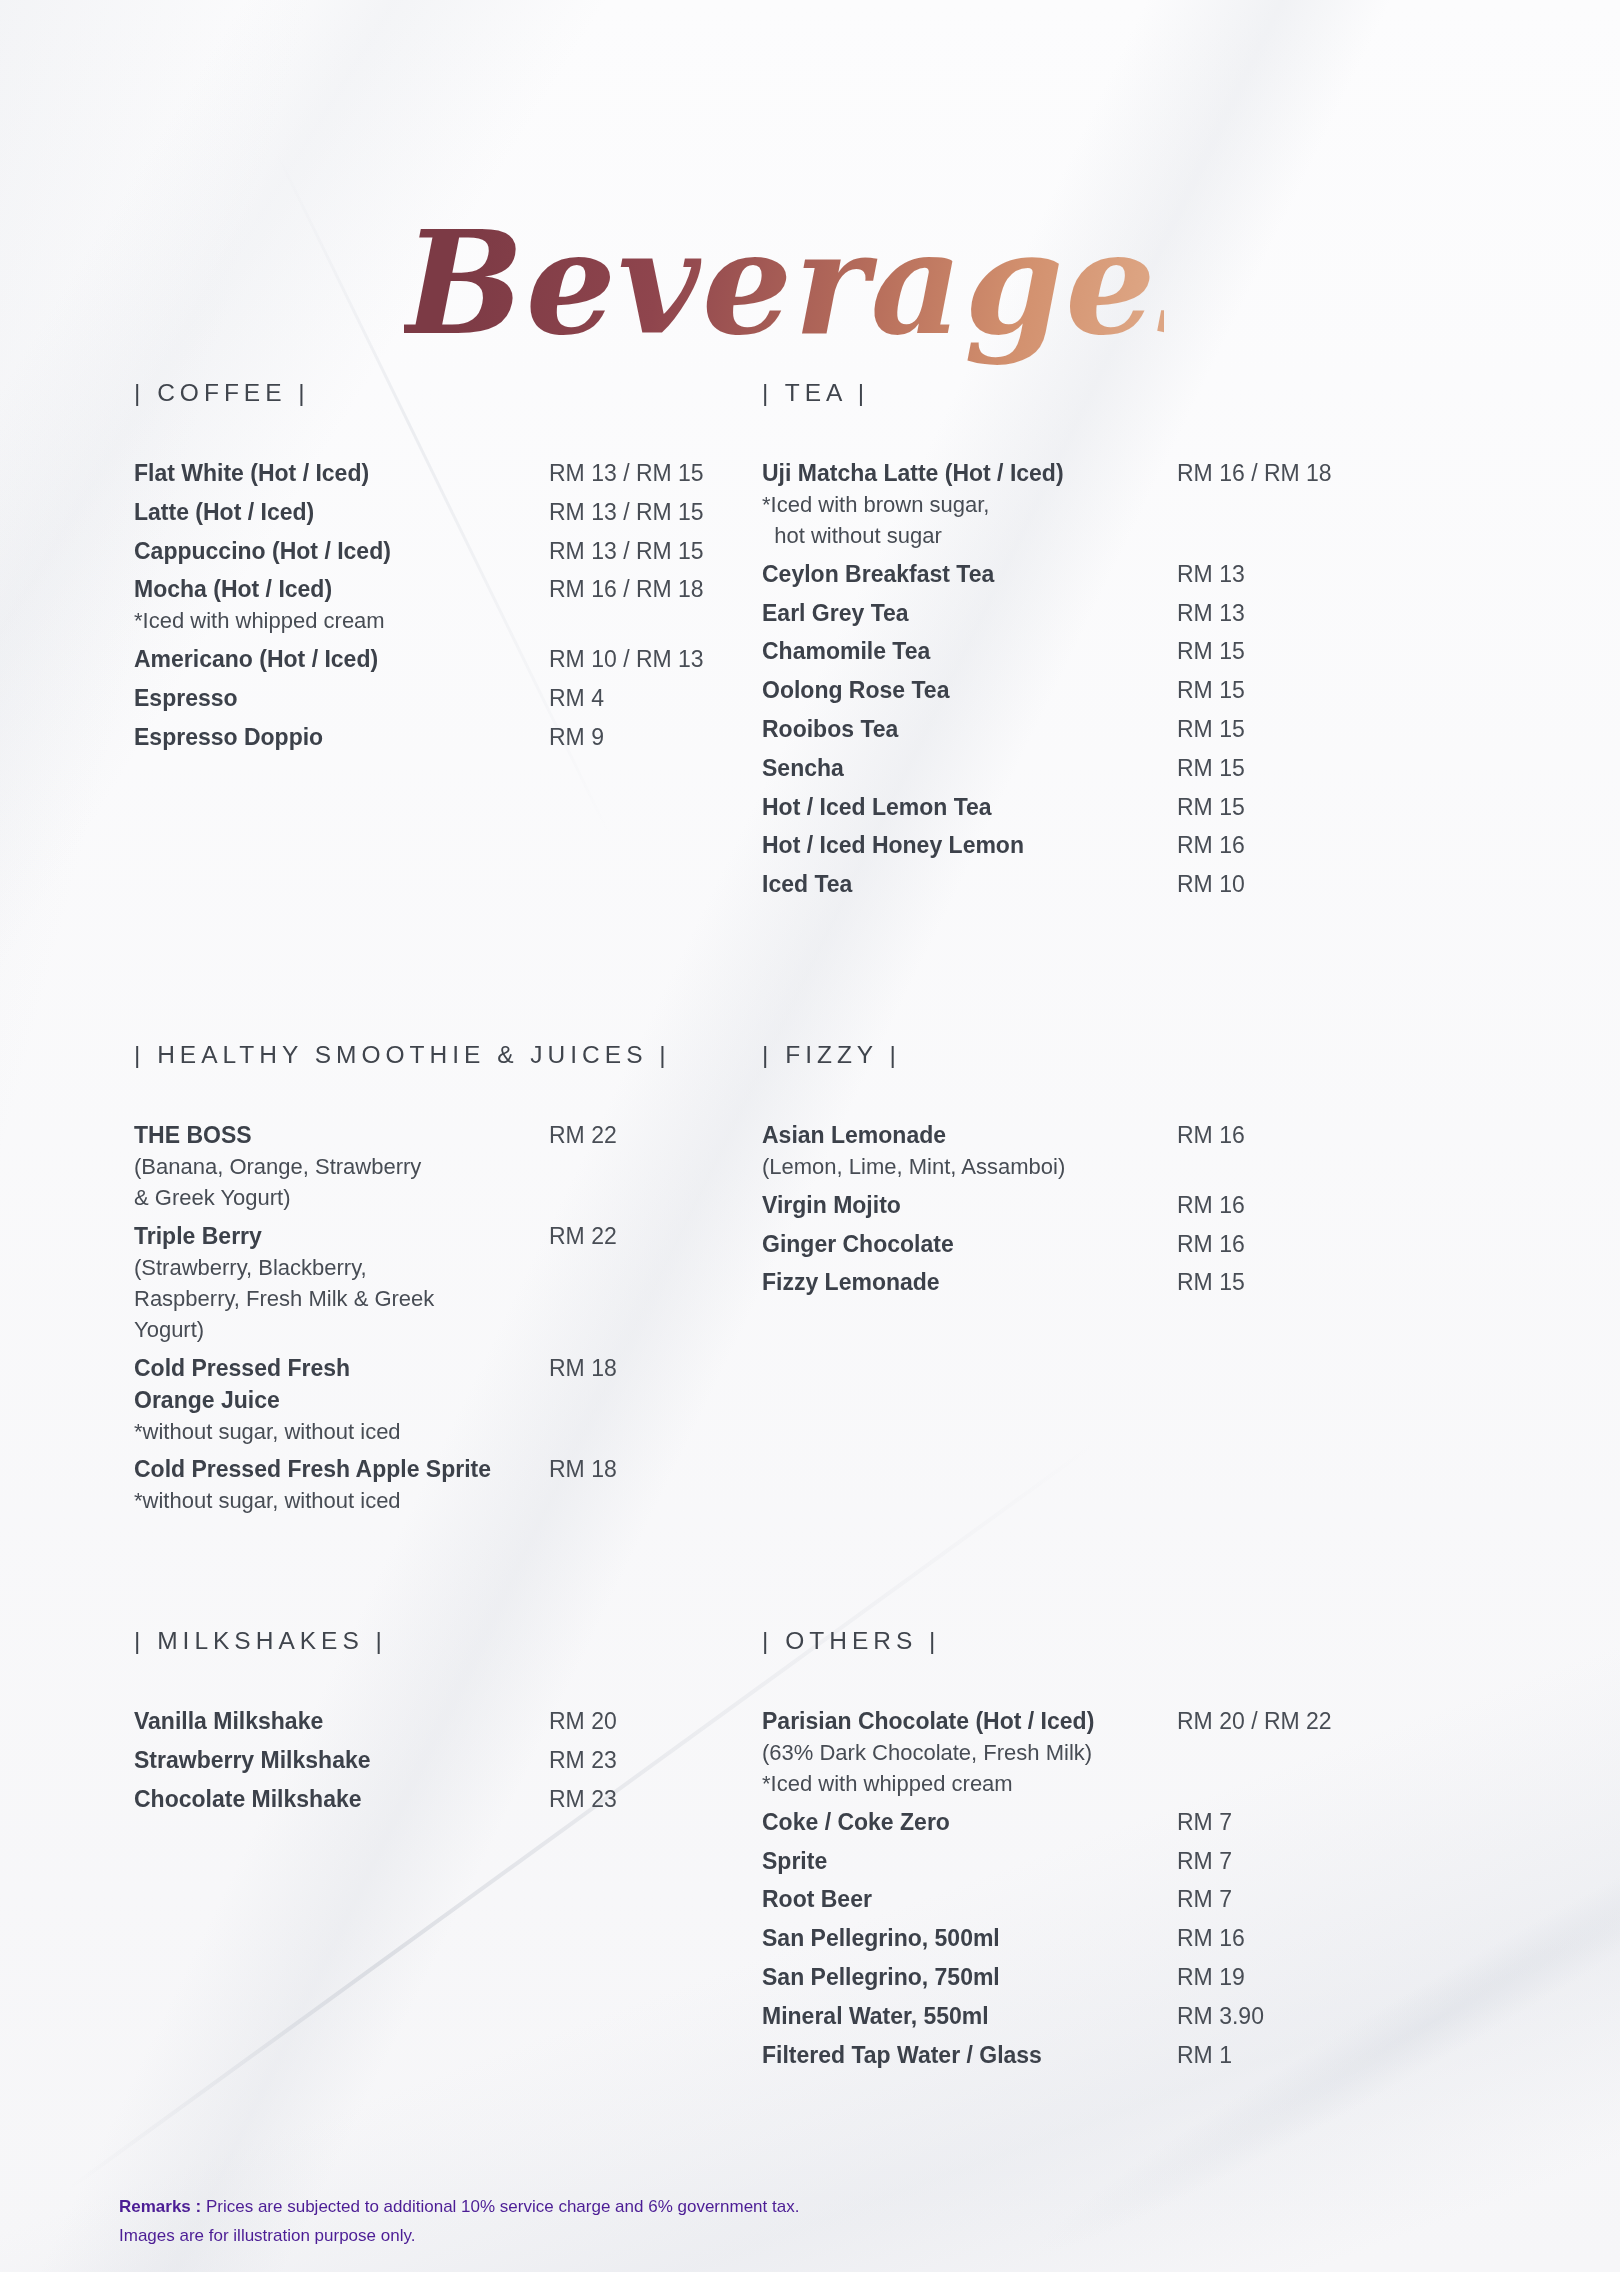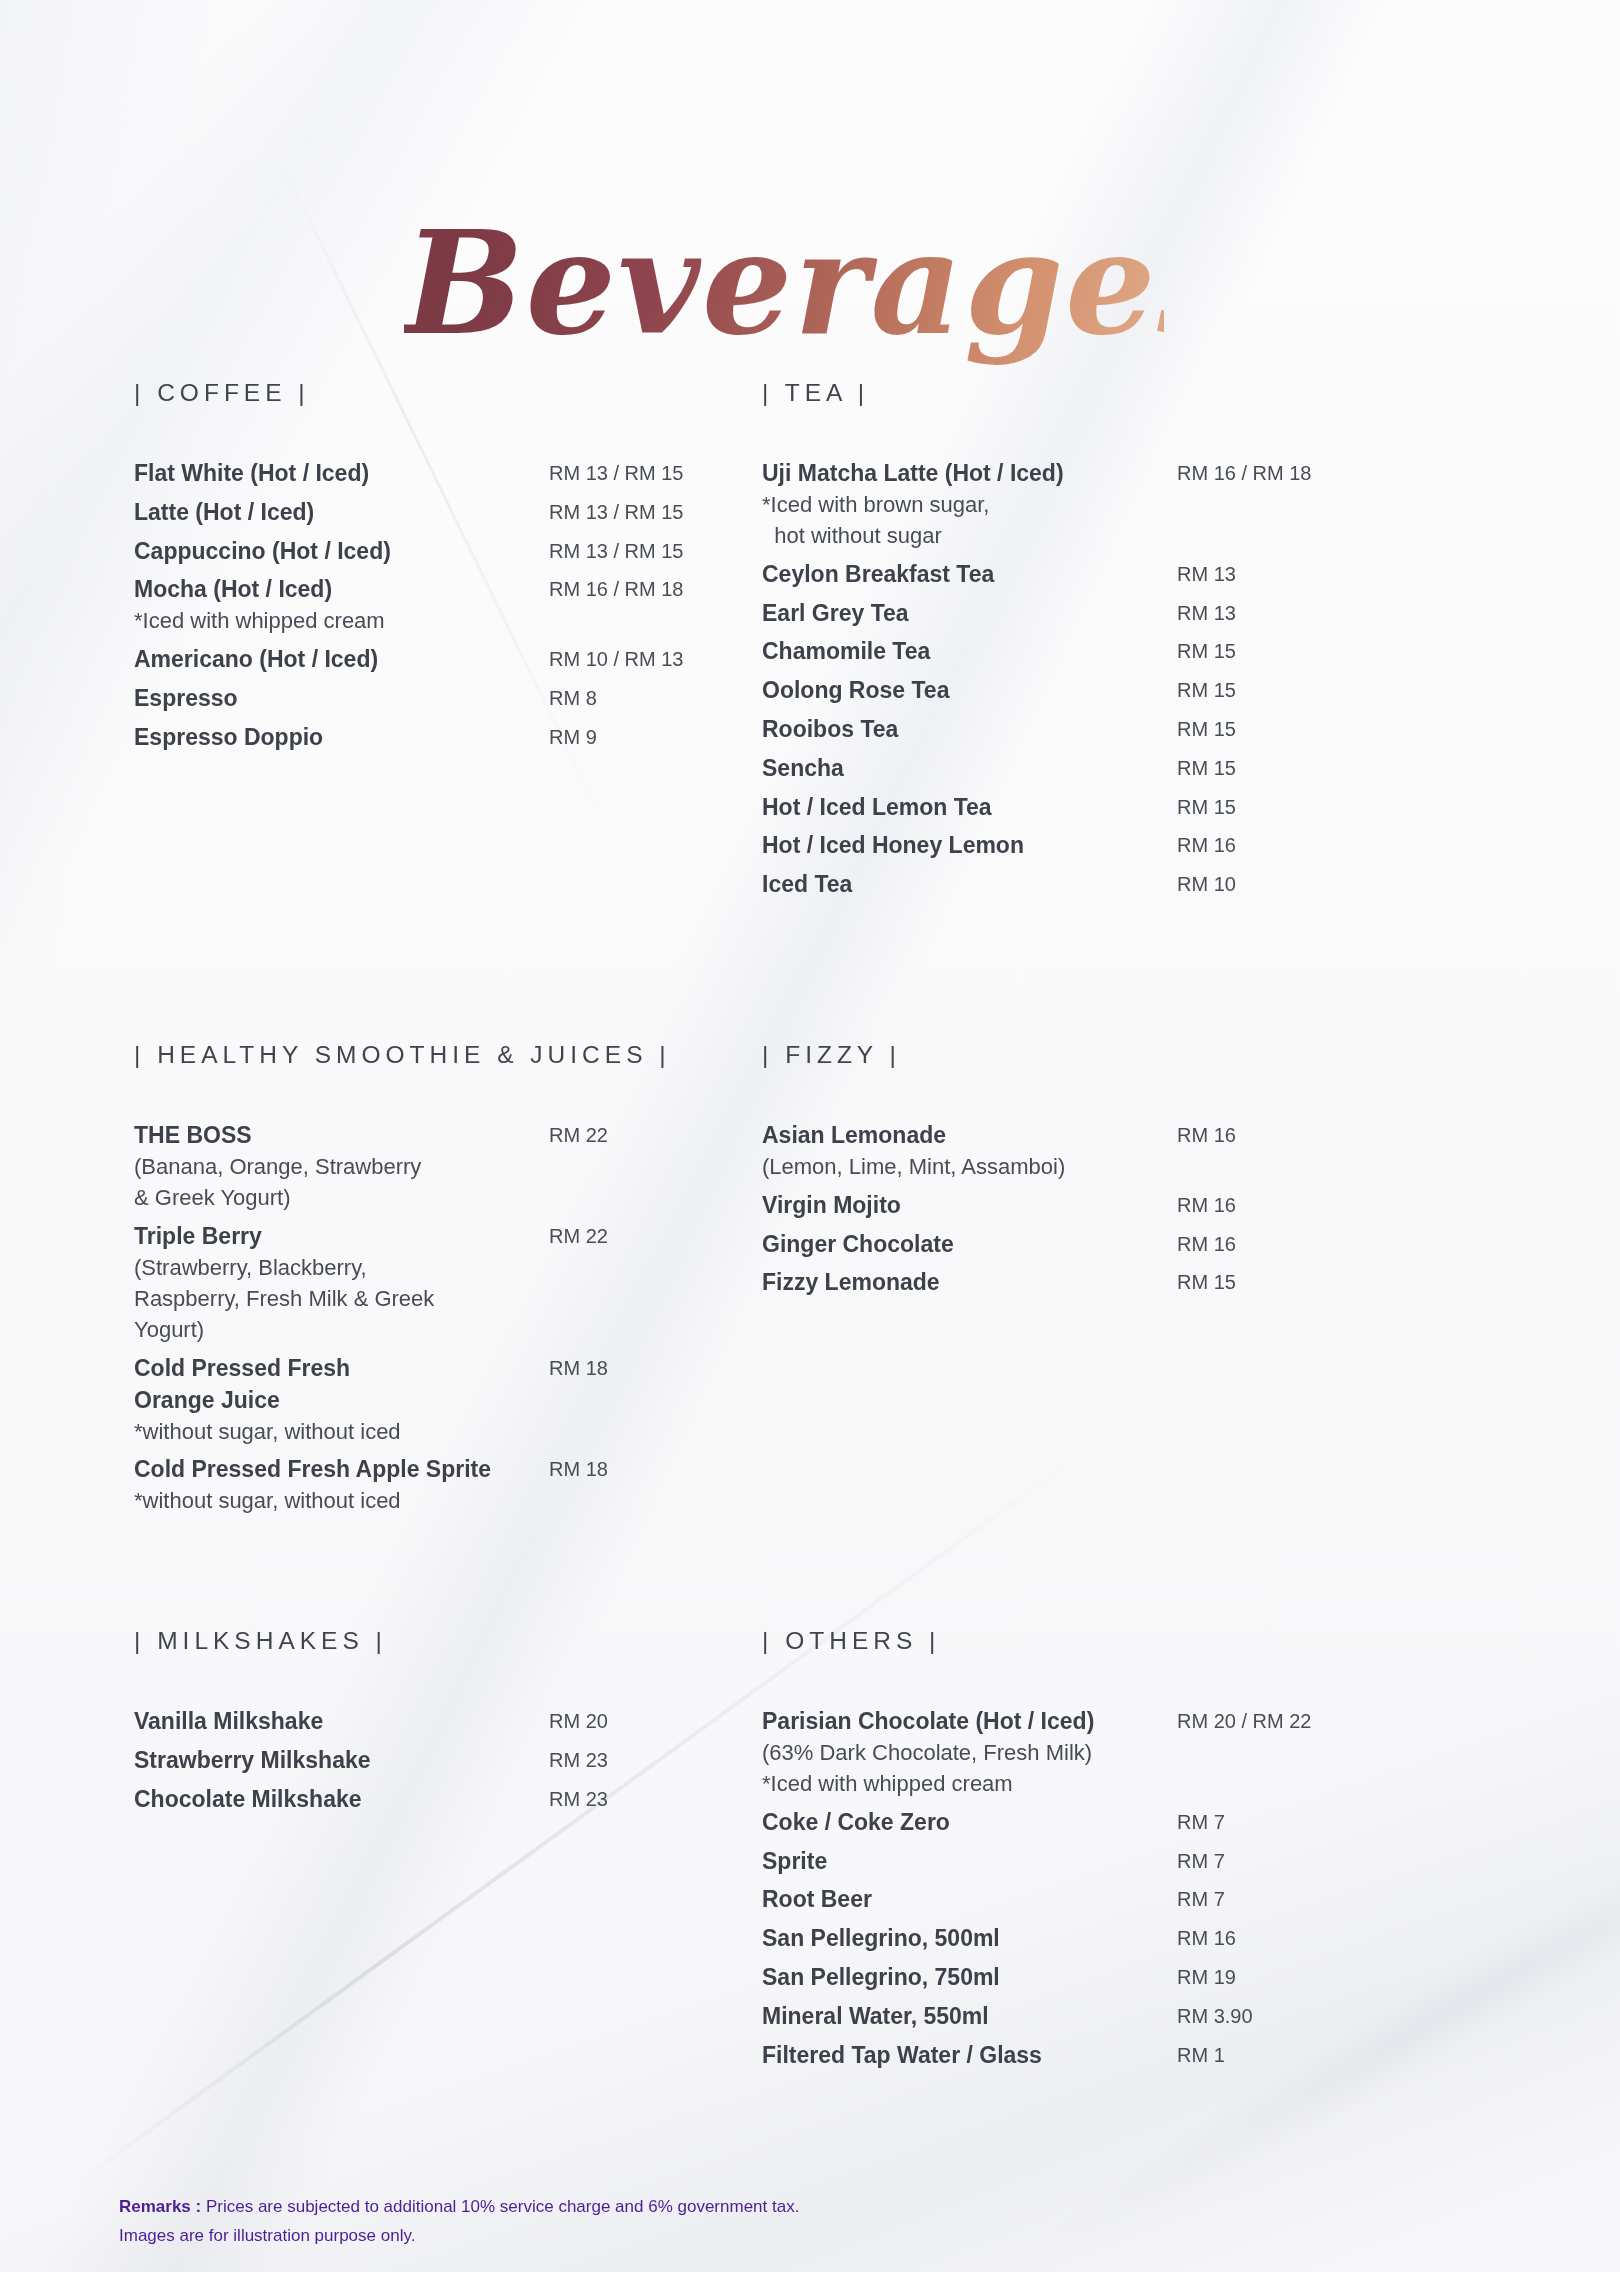--- a/index.html
+++ b/index.html
@@ -72,21 +72,21 @@
   .item-name{
     font-weight:700;
     font-size:23px;
     line-height:32px;
     color:#3c414a;
     max-width:409px;
     white-space:pre-line;
   }
   .item-price{
     position:absolute; left:415px; top:0;
-    font-size:20px;
+    font-size:23px;
     line-height:32px;
     color:#484d55;
     white-space:nowrap;
   }
   .item-desc, .item-note{
     font-size:22px;
     line-height:31px;
     color:#474c54;
     max-width:414px;
     white-space:pre-line;
@@ -138,21 +138,21 @@
 
   <div class="menu-item">
     <div class="item-name">Americano (Hot / Iced)</div>
 
     <div class="item-price">RM 10 / RM 13</div>
   </div>
 
   <div class="menu-item">
     <div class="item-name">Espresso</div>
 
-    <div class="item-price">RM 8</div>
+    <div class="item-price">RM 4</div>
   </div>
 
   <div class="menu-item">
     <div class="item-name">Espresso Doppio</div>
 
     <div class="item-price">RM 9</div>
   </div>
 </div>
 </section>
 

